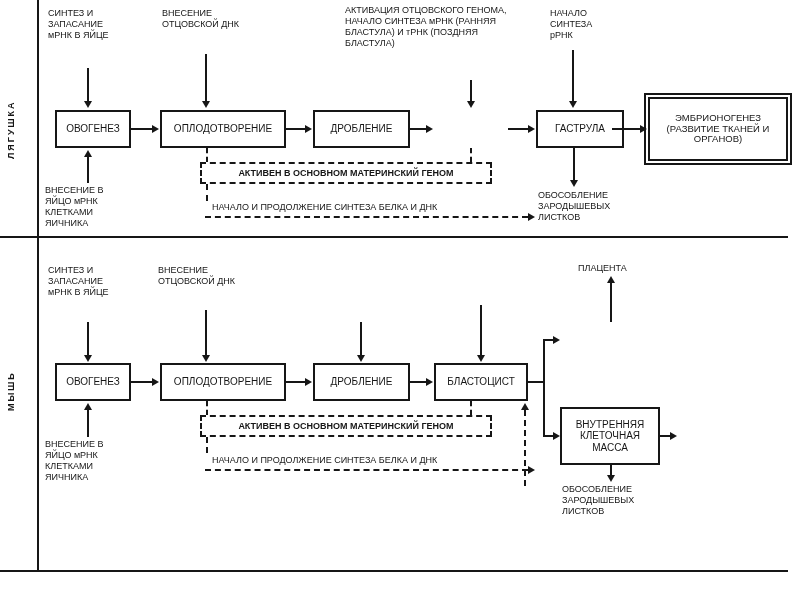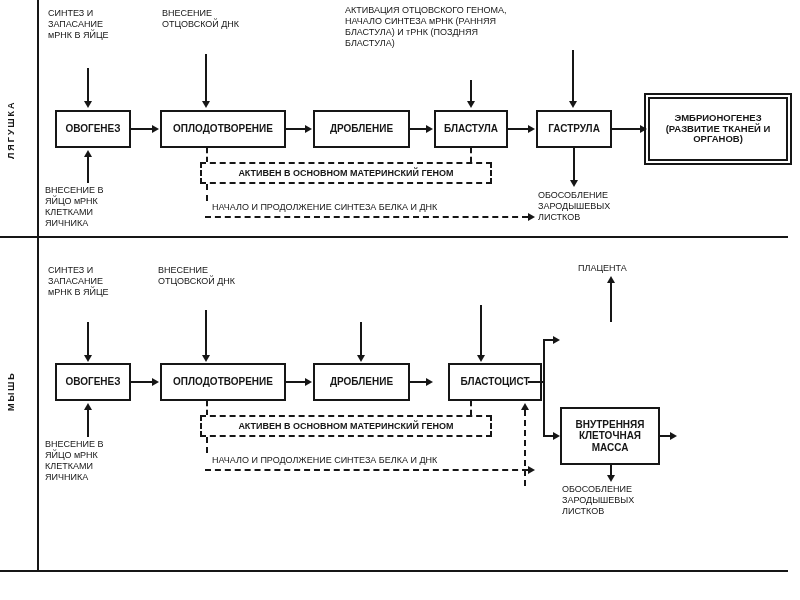--- a/index.html
+++ b/index.html
@@ -7,21 +7,21 @@
         font-family:"Liberation Sans", sans-serif;color:#161616;}
   .hline{position:absolute;height:2px;background:#161616;}
   .vline{position:absolute;width:2px;background:#161616;}
   .dash-h{position:absolute;height:0;border-top:2px dashed #161616;}
   .dash-v{position:absolute;width:0;border-left:2px dashed #161616;}
   .ah{position:absolute;width:0;height:0;}
   .ah.r{border-top:4px solid transparent;border-bottom:4px solid transparent;border-left:7px solid #161616;}
   .ah.d{border-left:4px solid transparent;border-right:4px solid transparent;border-top:7px solid #161616;}
   .ah.u{border-left:4px solid transparent;border-right:4px solid transparent;border-bottom:7px solid #161616;}
   .stage{position:absolute;border:2px solid #161616;background:#fff;display:flex;align-items:center;
-         justify-content:center;text-align:center;font-size:10px;font-weight:bold;line-height:1.12;
+         justify-content:center;text-align:center;font-size:10px;font-weight:normal;line-height:1.12;
          padding:1px 3px;box-sizing:border-box;}
   .final{outline:2px solid #161616;outline-offset:2px;font-size:9.5px;}
   .dashbox{position:absolute;border:2px dashed #161616;display:flex;align-items:center;justify-content:center;
            text-align:center;font-size:9px;font-weight:bold;line-height:1.15;padding:2px 4px;box-sizing:border-box;}
   .dashbox.left{justify-content:flex-start;text-align:left;align-items:flex-start;padding:4px 6px;}
   .note{position:absolute;font-size:9px;font-weight:normal;line-height:1.22;}
   .nowrap{white-space:nowrap;}
   .side-label{position:absolute;left:6px;width:20px;writing-mode:vertical-rl;transform:rotate(180deg);
               text-align:center;font-size:9px;font-weight:bold;letter-spacing:2px;}
 </style>
@@ -33,35 +33,35 @@
   <div class="vline" style="left:37px;top:0;height:572px"></div>
   <div class="hline" style="left:0;top:236px;width:788px"></div>
   <div class="hline" style="left:0;top:570px;width:788px"></div>
 
   <div class="side-label" style="top:82px;height:95px">ЛЯГУШКА</div>
   <div class="side-label" style="top:352px;height:78px">МЫШЬ</div>
 
   <div class="note" style="left:48px;top:8px;width:80px">СИНТЕЗ И ЗАПАСАНИЕ мРНК В ЯЙЦЕ</div>
   <div class="note" style="left:162px;top:8px;width:78px">ВНЕСЕНИЕ ОТЦОВСКОЙ ДНК</div>
   <div class="note" style="left:345px;top:5px;width:178px">АКТИВАЦИЯ ОТЦОВСКОГО ГЕНОМА, НАЧАЛО СИНТЕЗА мРНК (РАННЯЯ БЛАСТУЛА) И тРНК (ПОЗДНЯЯ БЛАСТУЛА)</div>
+  <div class="note" style="left:550px;top:8px;width:64px">НАЧАЛО СИНТЕЗА рРНК</div>
 
   <div class="vline" style="left:87px;top:68px;height:33px"></div>
   <div class="ah d" style="left:84px;top:101px"></div>
   <div class="vline" style="left:205px;top:54px;height:47px"></div>
   <div class="ah d" style="left:202px;top:101px"></div>
   <div class="vline" style="left:470px;top:80px;height:21px"></div>
   <div class="ah d" style="left:467px;top:101px"></div>
   <div class="vline" style="left:572px;top:50px;height:51px"></div>
   <div class="ah d" style="left:569px;top:101px"></div>
 
   <div class="stage" style="left:55px;top:110px;width:76px;height:38px">ОВОГЕНЕЗ</div>
   <div class="stage" style="left:160px;top:110px;width:126px;height:38px">ОПЛОДОТВОРЕНИЕ</div>
   <div class="stage" style="left:313px;top:110px;width:97px;height:38px">ДРОБЛЕНИЕ</div>
-  <div class="stage" style="left:434px;top:110px;width:74px;height:38px">БЛАСТУЛА</div>
-  <div class="stage" style="left:536px;top:110px;width:76px;height:38px">ГАСТРУЛА</div>
+  <div class="stage" style="left:536px;top:110px;width:88px;height:38px">ГАСТРУЛА</div>
   <div class="stage final" style="left:648px;top:97px;width:140px;height:64px">ЭМБРИОНОГЕНЕЗ (РАЗВИТИЕ ТКАНЕЙ И ОРГАНОВ)</div>
 
   <div class="hline" style="left:131px;top:128px;width:21px"></div>
   <div class="ah r" style="left:152px;top:125px"></div>
   <div class="hline" style="left:286px;top:128px;width:19px"></div>
   <div class="ah r" style="left:305px;top:125px"></div>
   <div class="hline" style="left:410px;top:128px;width:16px"></div>
   <div class="ah r" style="left:426px;top:125px"></div>
   <div class="hline" style="left:508px;top:128px;width:20px"></div>
   <div class="ah r" style="left:528px;top:125px"></div>
@@ -97,21 +97,21 @@
   <div class="ah d" style="left:357px;top:355px"></div>
   <div class="vline" style="left:480px;top:305px;height:50px"></div>
   <div class="ah d" style="left:477px;top:355px"></div>
 
   <div class="ah u" style="left:607px;top:276px"></div>
   <div class="vline" style="left:610px;top:283px;height:39px"></div>
 
   <div class="stage" style="left:55px;top:363px;width:76px;height:38px">ОВОГЕНЕЗ</div>
   <div class="stage" style="left:160px;top:363px;width:126px;height:38px">ОПЛОДОТВОРЕНИЕ</div>
   <div class="stage" style="left:313px;top:363px;width:97px;height:38px">ДРОБЛЕНИЕ</div>
-  <div class="stage" style="left:448px;top:363px;width:94px;height:38px">БЛАСТОЦИСТ</div>
+  <div class="stage" style="left:434px;top:363px;width:94px;height:38px">БЛАСТОЦИСТ</div>
   <div class="stage" style="left:560px;top:407px;width:100px;height:58px">ВНУТРЕННЯЯ КЛЕТОЧНАЯ МАССА</div>
 
   <div class="hline" style="left:131px;top:381px;width:21px"></div>
   <div class="ah r" style="left:152px;top:378px"></div>
   <div class="hline" style="left:286px;top:381px;width:19px"></div>
   <div class="ah r" style="left:305px;top:378px"></div>
   <div class="hline" style="left:410px;top:381px;width:16px"></div>
   <div class="ah r" style="left:426px;top:378px"></div>
 
   <div class="hline" style="left:528px;top:381px;width:17px"></div>

